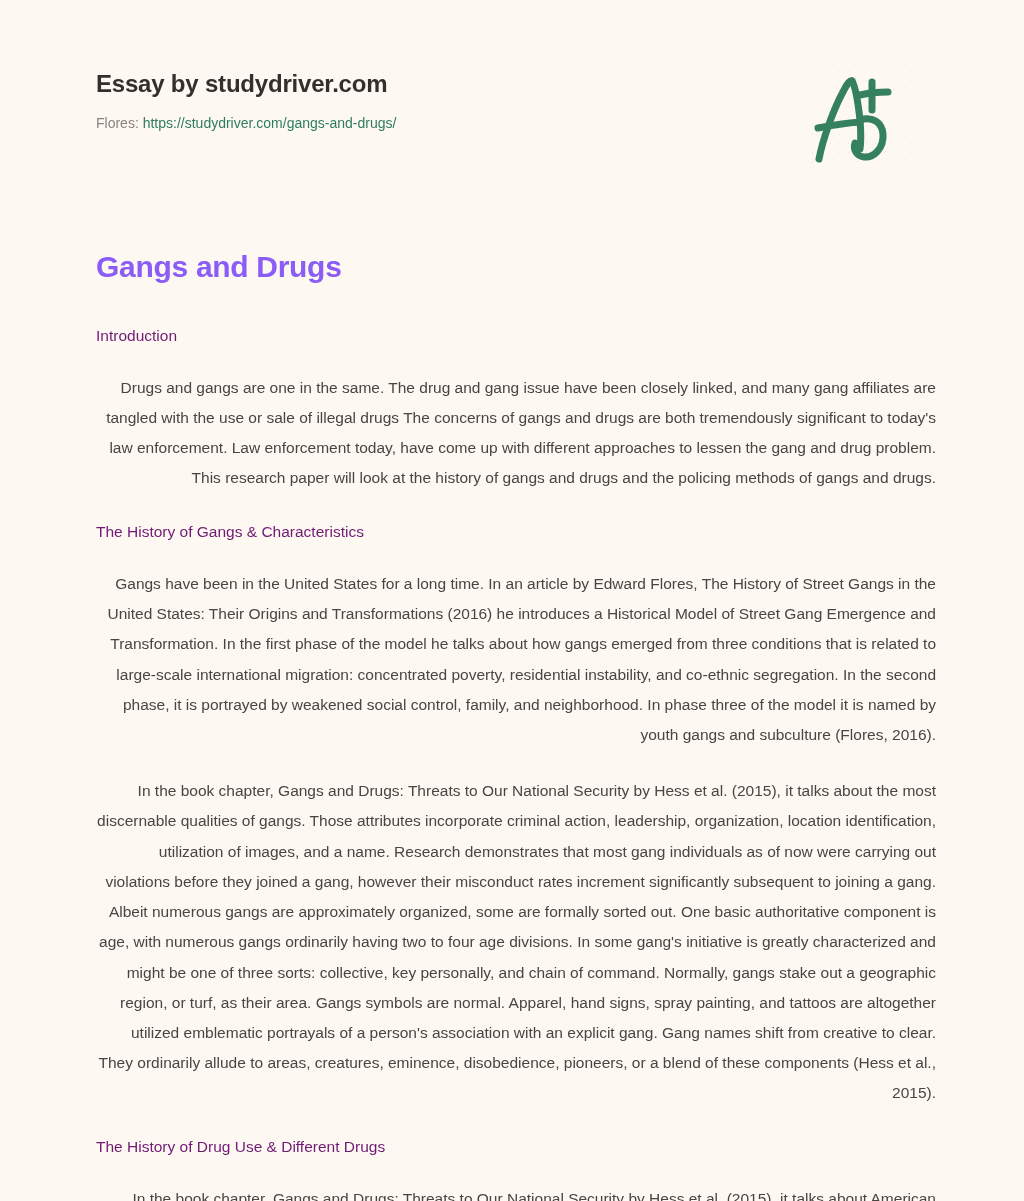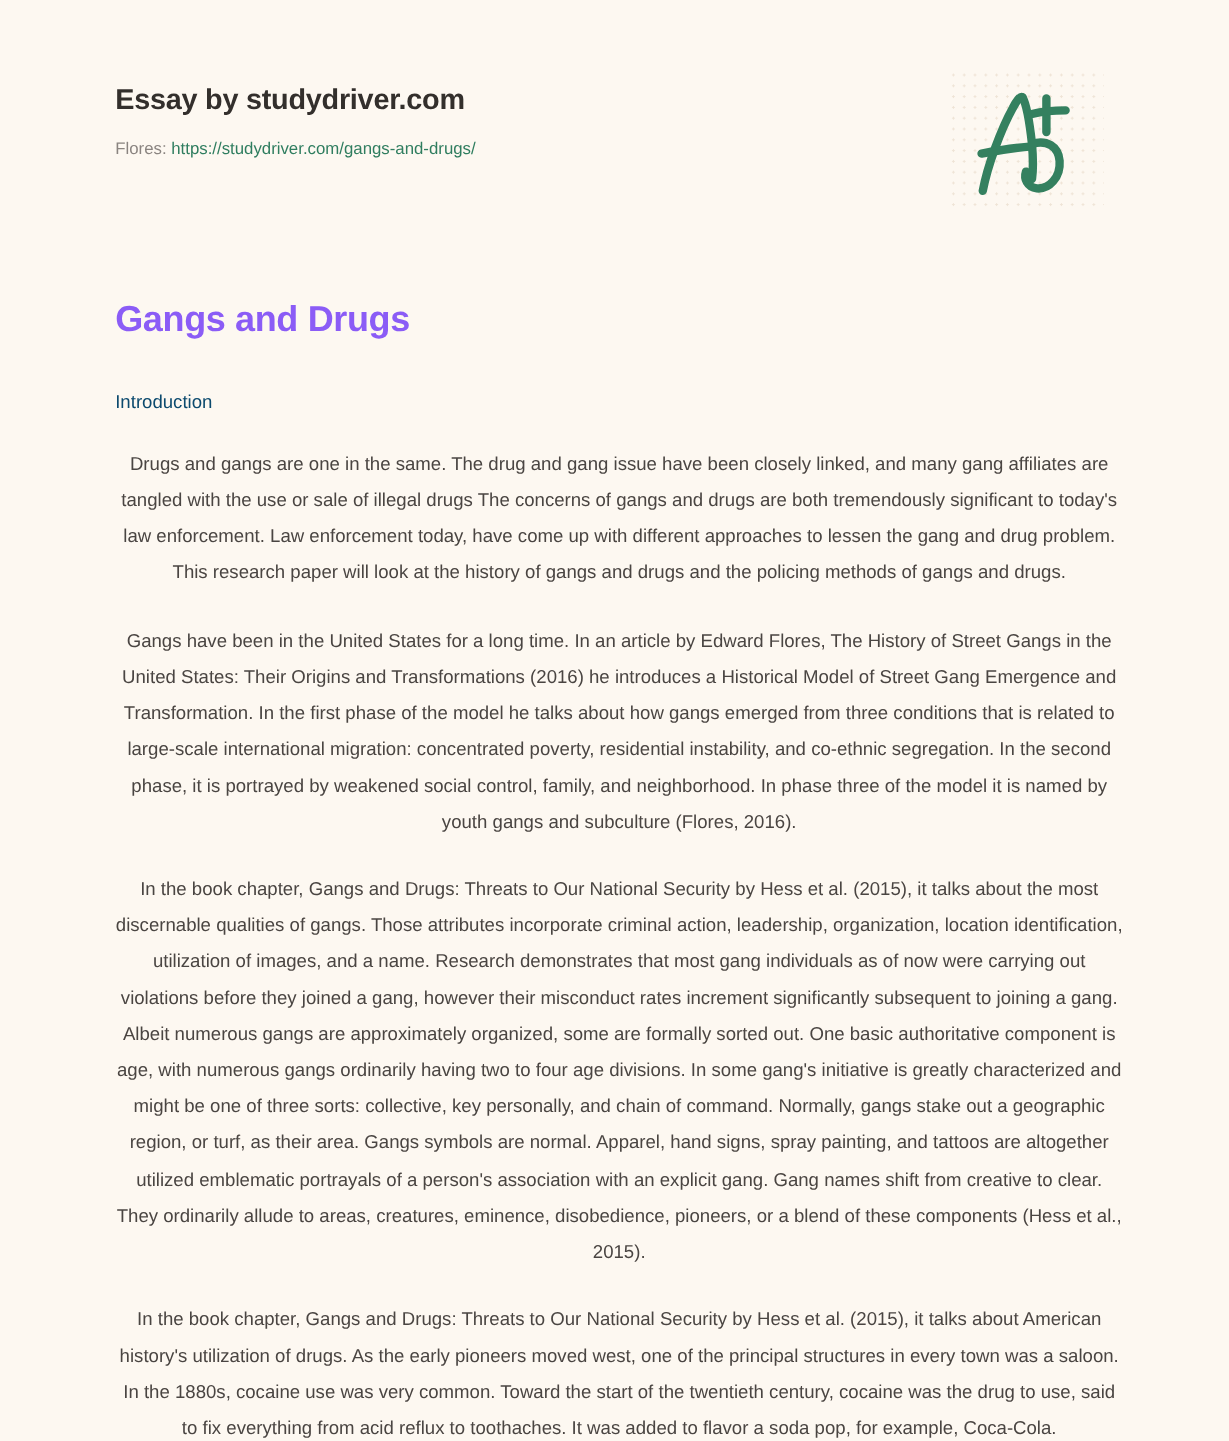--- a/index.html
+++ b/index.html
@@ -79,31 +79,31 @@
   .doc-title {
     font-size: 30px;
     font-weight: bold;
     color: #8b5cf6;
     margin: 0 0 38px 0;
     line-height: 1.25;
     letter-spacing: -0.3px;
   }
   .section-heading {
     font-size: 15.5px;
-    color: #0c4a6e;
+    color: #701a75;
     margin: 0 0 26px 0;
     line-height: 1.5;
     font-weight: normal;
   }
   .para {
     font-size: 15.5px;
     color: #4a4542;
     line-height: 1.95;
     margin: 0 0 26px 0;
-    text-align: center;
+    text-align: right;
   }
   .para:last-child {
     margin-bottom: 0;
   }
 </style>
 </head>
 <body>
 
 <div class="header">
 
@@ -134,18 +134,20 @@
     </svg>
   </div>
 
 </div>
 
 <div class="article">
   <h1 class="doc-title">Gangs and Drugs</h1>
   <div>
     <div class="section-heading">Introduction</div>
     <p class="para">Drugs and gangs are one in the same. The drug and gang issue have been closely linked, and many gang affiliates are tangled with the use or sale of illegal drugs The concerns of gangs and drugs are both tremendously significant to today's law enforcement. Law enforcement today, have come up with different approaches to lessen the gang and drug problem. This research paper will look at the history of gangs and drugs and the policing methods of gangs and drugs.</p>
+    <div class="section-heading">The History of Gangs &amp; Characteristics</div>
     <p class="para">Gangs have been in the United States for a long time. In an article by Edward Flores, The History of Street Gangs in the United States: Their Origins and Transformations (2016) he introduces a Historical Model of Street Gang Emergence and Transformation. In the first phase of the model he talks about how gangs emerged from three conditions that is related to large-scale international migration: concentrated poverty, residential instability, and co-ethnic segregation. In the second phase, it is portrayed by weakened social control, family, and neighborhood. In phase three of the model it is named by youth gangs and subculture (Flores, 2016).</p>
     <p class="para">In the book chapter, Gangs and Drugs: Threats to Our National Security by Hess et al. (2015), it talks about the most discernable qualities of gangs. Those attributes incorporate criminal action, leadership, organization, location identification, utilization of images, and a name. Research demonstrates that most gang individuals as of now were carrying out violations before they joined a gang, however their misconduct rates increment significantly subsequent to joining a gang. Albeit numerous gangs are approximately organized, some are formally sorted out. One basic authoritative component is age, with numerous gangs ordinarily having two to four age divisions. In some gang's initiative is greatly characterized and might be one of three sorts: collective, key personally, and chain of command. Normally, gangs stake out a geographic region, or turf, as their area. Gangs symbols are normal. Apparel, hand signs, spray painting, and tattoos are altogether utilized emblematic portrayals of a person's association with an explicit gang. Gang names shift from creative to clear. They ordinarily allude to areas, creatures, eminence, disobedience, pioneers, or a blend of these components (Hess et al., 2015).</p>
+    <div class="section-heading">The History of Drug Use &amp; Different Drugs</div>
     <p class="para">In the book chapter, Gangs and Drugs: Threats to Our National Security by Hess et al. (2015), it talks about American history's utilization of drugs. As the early pioneers moved west, one of the principal structures in every town was a saloon. In the 1880s, cocaine use was very common. Toward the start of the twentieth century, cocaine was the drug to use, said to fix everything from acid reflux to toothaches. It was added to flavor a soda pop, for example, Coca-Cola.</p>
 
   </div>
 </div>
 
 </body></html>

